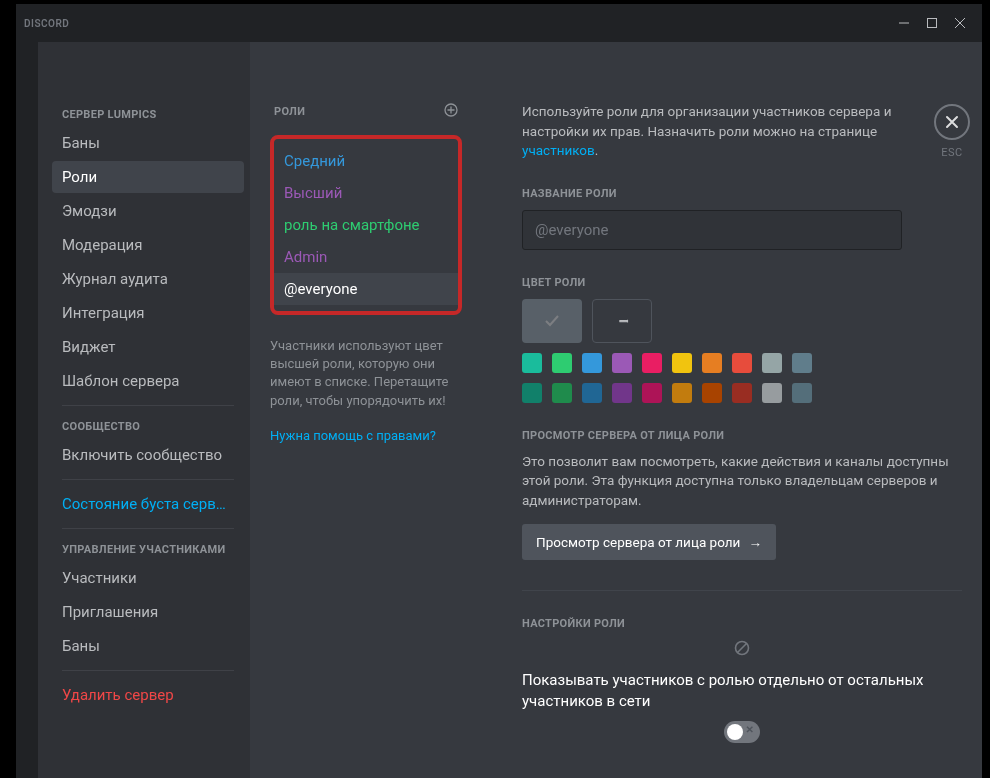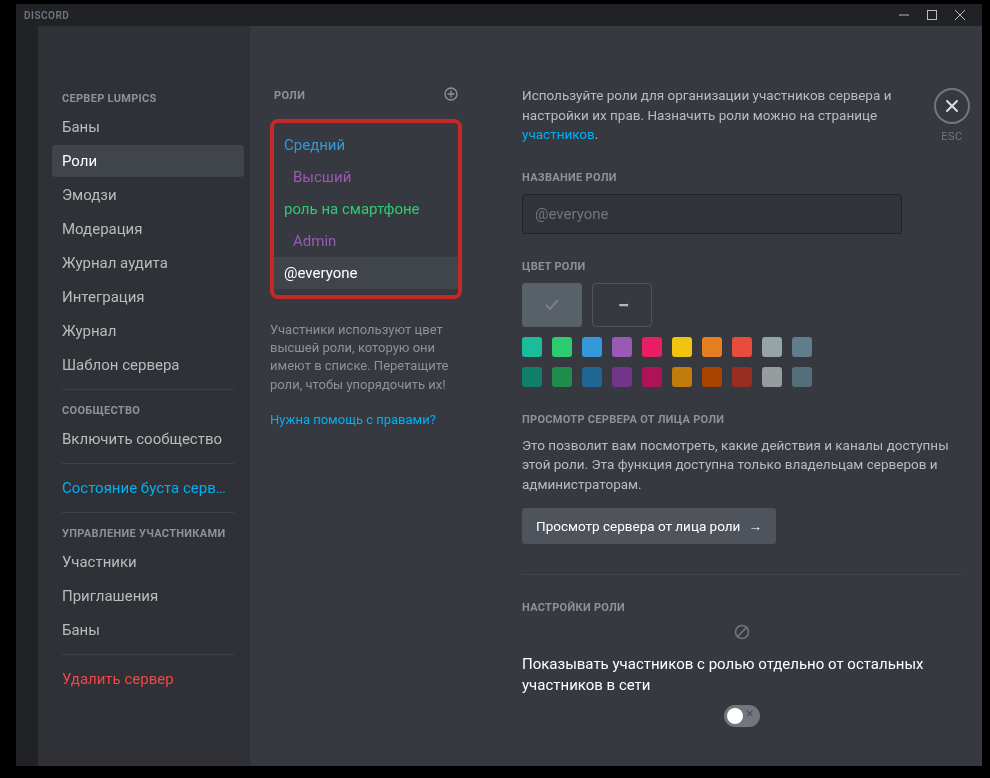--- a/index.html
+++ b/index.html
@@ -1,18 +1,18 @@
 <!DOCTYPE html>
 <html><head>
 <meta charset="utf-8">
 <style>
 * { margin: 0; padding: 0; box-sizing: border-box; }
 body { font-family: -apple-system, BlinkMacSystemFont, "Segoe UI", Roboto, Helvetica, Arial, sans-serif; background: #000; width: 990px; height: 778px; overflow: hidden; color: #dcddde; }
 .outer-frame { background: #2f3136; width: 966px; height: 762px; margin: 4px 0 0 16px; position: relative; }
-.titlebar { height: 22px; background: #202225; display: flex; align-items: center; padding: 0 8px; }
+.titlebar { height: 38px; background: #202225; display: flex; align-items: center; padding: 0 8px; }
 .titlebar-title { color: #72767d; font-size: 10px; letter-spacing: 0.5px; font-weight: 600; }
 .titlebar-spacer { flex: 1; }
 .titlebar-btn { width: 28px; height: 22px; display: flex; align-items: center; justify-content: center; color: #b9bbbe; font-size: 14px; }
 .app-body { display: flex; height: calc(100% - 22px); }
 .left-shell { width: 32px; background: #202225; }
 .main-shell { flex: 1; display: flex; background: #36393f; }
 .sidebar { width: 212px; background: #2f3136; padding: 60px 6px 20px 14px; overflow-y: auto; }
 .sidebar-header { font-size: 11px; font-weight: 700; color: #8e9297; text-transform: uppercase; letter-spacing: 0.3px; padding: 6px 10px 4px; margin-top: 8px; }
 .sidebar-header:first-child { margin-top: 0; }
 .sidebar-item { padding: 7px 10px; font-size: 15px; color: #b9bbbe; border-radius: 4px; margin: 2px 0; cursor: pointer; white-space: nowrap; overflow: hidden; text-overflow: ellipsis; }
@@ -21,21 +21,21 @@
 .sidebar-item.danger { color: #f04747; }
 .sidebar-sep { height: 1px; background: #3f4147; margin: 8px 10px; }
 .roles-col { width: 232px; padding: 60px 20px 20px 20px; }
 .roles-header-row { display: flex; align-items: center; justify-content: space-between; margin-bottom: 14px; padding: 0 4px; }
 .roles-header-title { font-size: 11px; font-weight: 700; color: #8e9297; letter-spacing: 0.3px; }
 .roles-plus { color: #8e9297; font-size: 16px; }
 .roles-box { border: 4px solid #c62828; border-radius: 8px; padding: 6px 0; }
 .role-item { padding: 7px 10px; font-size: 15px; cursor: pointer; }
 .role-item.selected { background: #40444b; color: #fff; }
 .role-item.c-blue { color: #3498db; }
-.role-item.c-purple { color: #9b59b6; margin-left: 9px; }
+.role-item.c-purple { color: #9b59b6; }
 .role-item.c-green { color: #2ecc71; }
 .roles-note { font-size: 13px; color: #8e9297; line-height: 1.4; margin-top: 22px; }
 .roles-help { font-size: 13px; color: #00aff4; margin-top: 18px; cursor: pointer; }
 .content-col { flex: 1; padding: 60px 20px 20px 40px; position: relative; overflow-y: auto; }
 .esc-btn { position: absolute; top: 62px; right: 12px; text-align: center; }
 .esc-circ { width: 36px; height: 36px; border: 2px solid #72767d; border-radius: 50%; display: flex; align-items: center; justify-content: center; color: #dcddde; margin: 0 auto; cursor: pointer; }
 .esc-label { font-size: 11px; color: #72767d; margin-top: 6px; letter-spacing: 0.5px; }
 .intro-text { font-size: 13.5px; color: #b9bbbe; line-height: 1.45; max-width: 420px; }
 .intro-text .link { color: #00aff4; }
 .section-label { font-size: 11px; font-weight: 700; color: #8e9297; letter-spacing: 0.3px; margin-top: 26px; margin-bottom: 10px; }
@@ -85,21 +85,21 @@
 
     <div class="main-shell">
       <div class="sidebar">
         <div class="sidebar-header">СЕРВЕР LUMPICS</div>
         <div class="sidebar-item">Баны</div>
         <div class="sidebar-item active">Роли</div>
         <div class="sidebar-item">Эмодзи</div>
         <div class="sidebar-item">Модерация</div>
         <div class="sidebar-item">Журнал аудита</div>
         <div class="sidebar-item">Интеграция</div>
-        <div class="sidebar-item">Журнал</div>
+        <div class="sidebar-item">Виджет</div>
         <div class="sidebar-item">Шаблон сервера</div>
         <div class="sidebar-sep"></div>
         <div class="sidebar-header">СООБЩЕСТВО</div>
         <div class="sidebar-item">Включить сообщество</div>
         <div class="sidebar-sep"></div>
         <div class="sidebar-item link">Состояние буста серв…</div>
         <div class="sidebar-sep"></div>
         <div class="sidebar-header">УПРАВЛЕНИЕ УЧАСТНИКАМИ</div>
         <div class="sidebar-item">Участники</div>
         <div class="sidebar-item">Приглашения</div>

